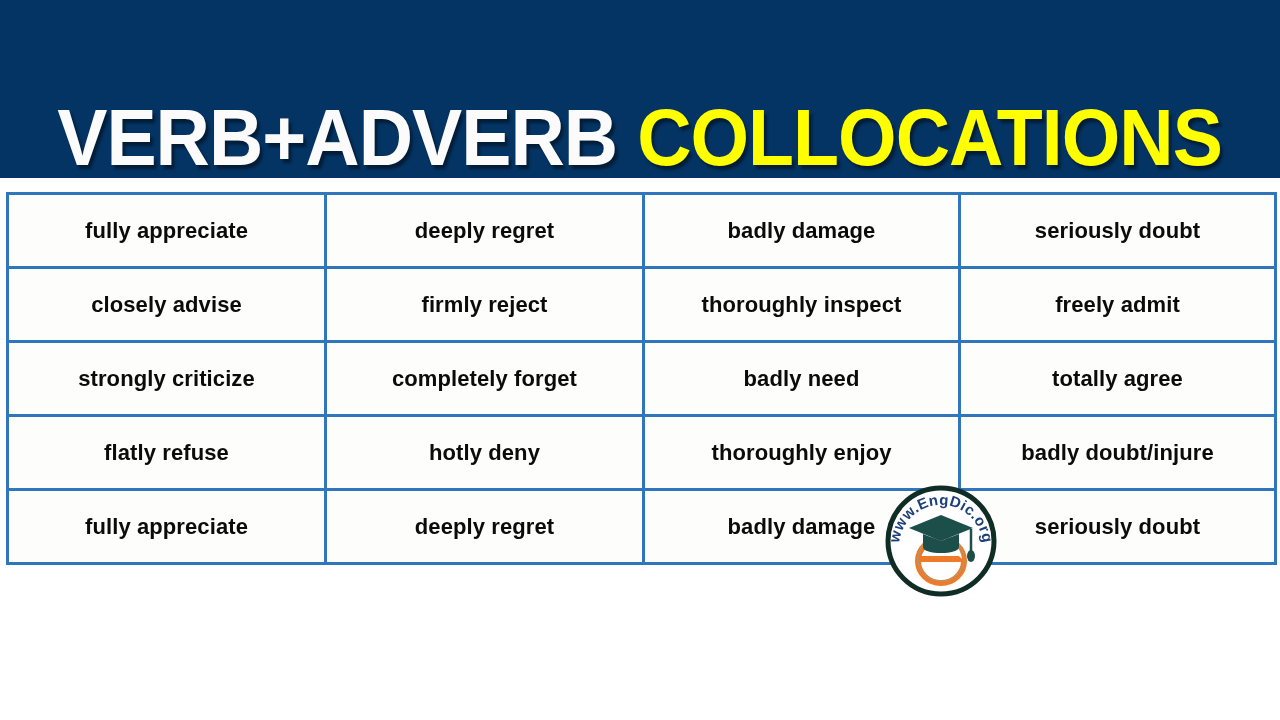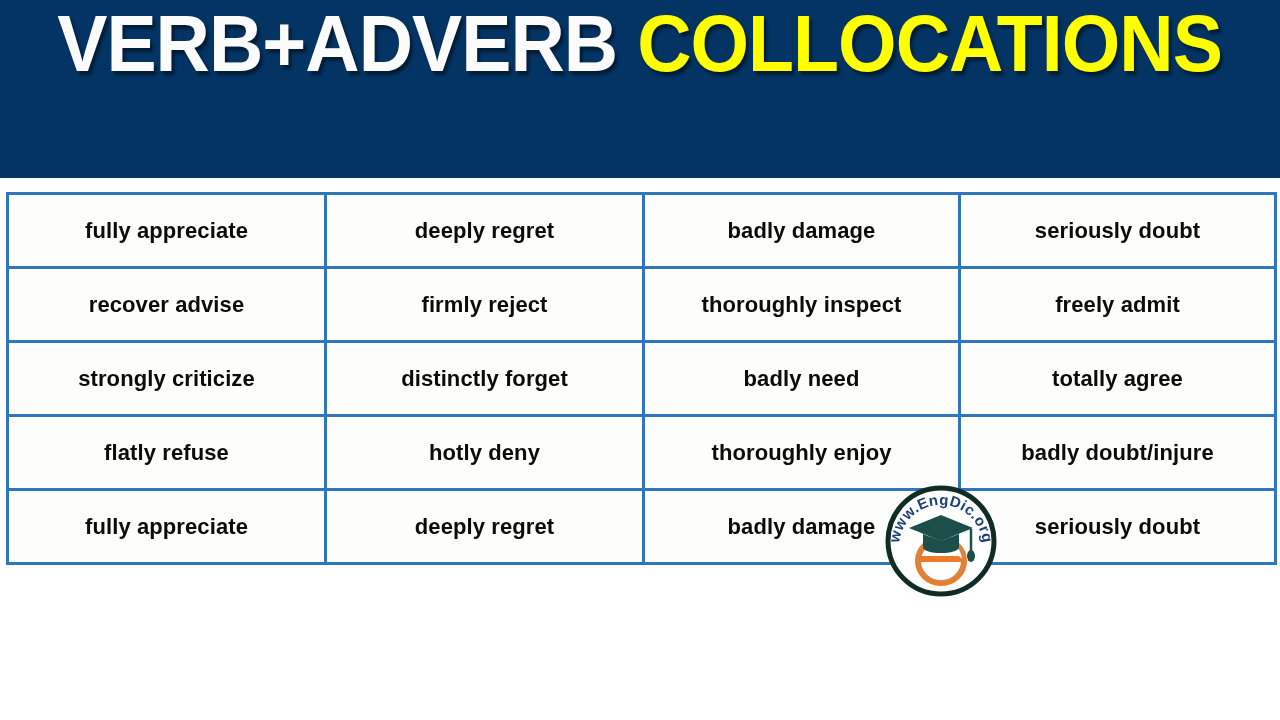--- a/index.html
+++ b/index.html
@@ -22,21 +22,21 @@
 
   
   #header {
     position: absolute;
     left: 0;
     top: 0;
     width: 1280px;
     height: 178px;
     background: #043464;
     display: flex;
-    align-items: flex-start;
+    align-items: flex-end;
     justify-content: center;
   }
   #title {
     font-family: "Liberation Sans Narrow", "Liberation Sans", sans-serif;
     font-weight: bold;
     font-size: 80px;
     line-height: 1;
     letter-spacing: -1px;
     white-space: nowrap;
     transform: scaleX(0.94);
@@ -115,28 +115,28 @@
           <col class="c4">
       </colgroup>
       <tbody id="table-body">
           <tr>
             <td>fully appreciate</td>
             <td>deeply regret</td>
             <td>badly damage</td>
             <td>seriously doubt</td>
           </tr>
           <tr>
-            <td>recover advise</td>
+            <td>closely advise</td>
             <td>firmly reject</td>
             <td>thoroughly inspect</td>
             <td>freely admit</td>
           </tr>
           <tr>
             <td>strongly criticize</td>
-            <td>distinctly forget</td>
+            <td>completely forget</td>
             <td>badly need</td>
             <td>totally agree</td>
           </tr>
           <tr>
             <td>flatly refuse</td>
             <td>hotly deny</td>
             <td>thoroughly enjoy</td>
             <td>badly doubt/injure</td>
           </tr>
           <tr>

